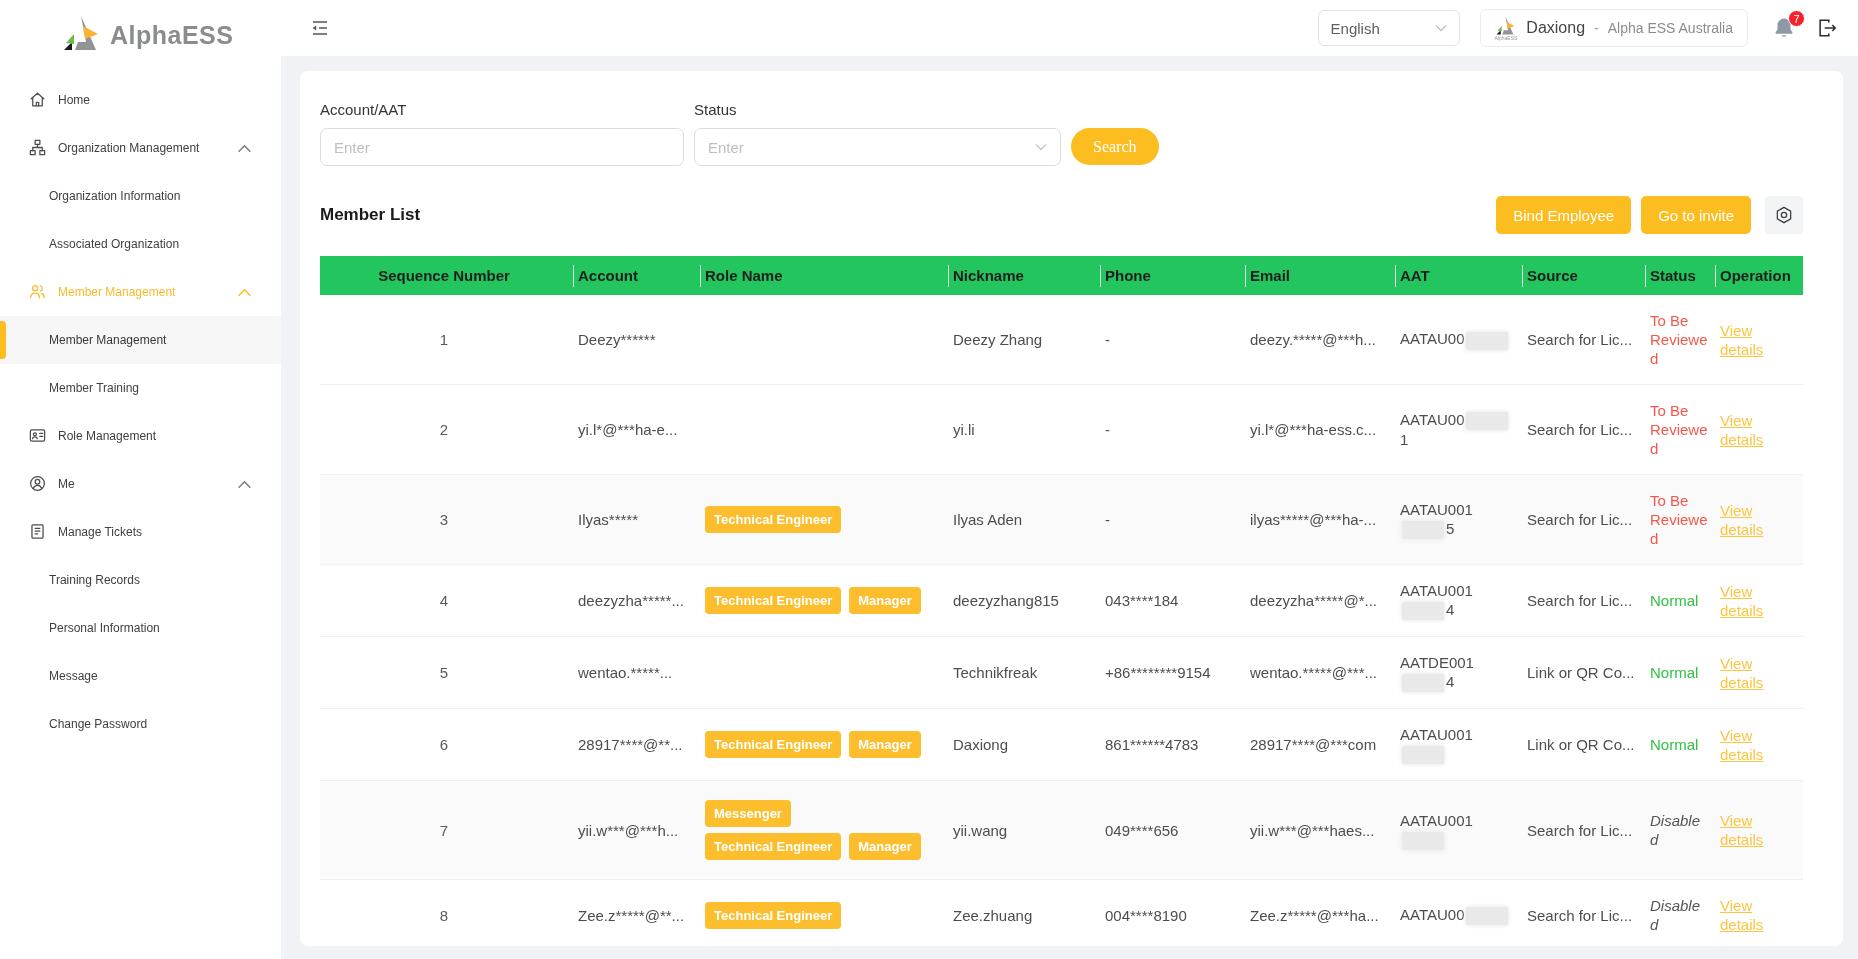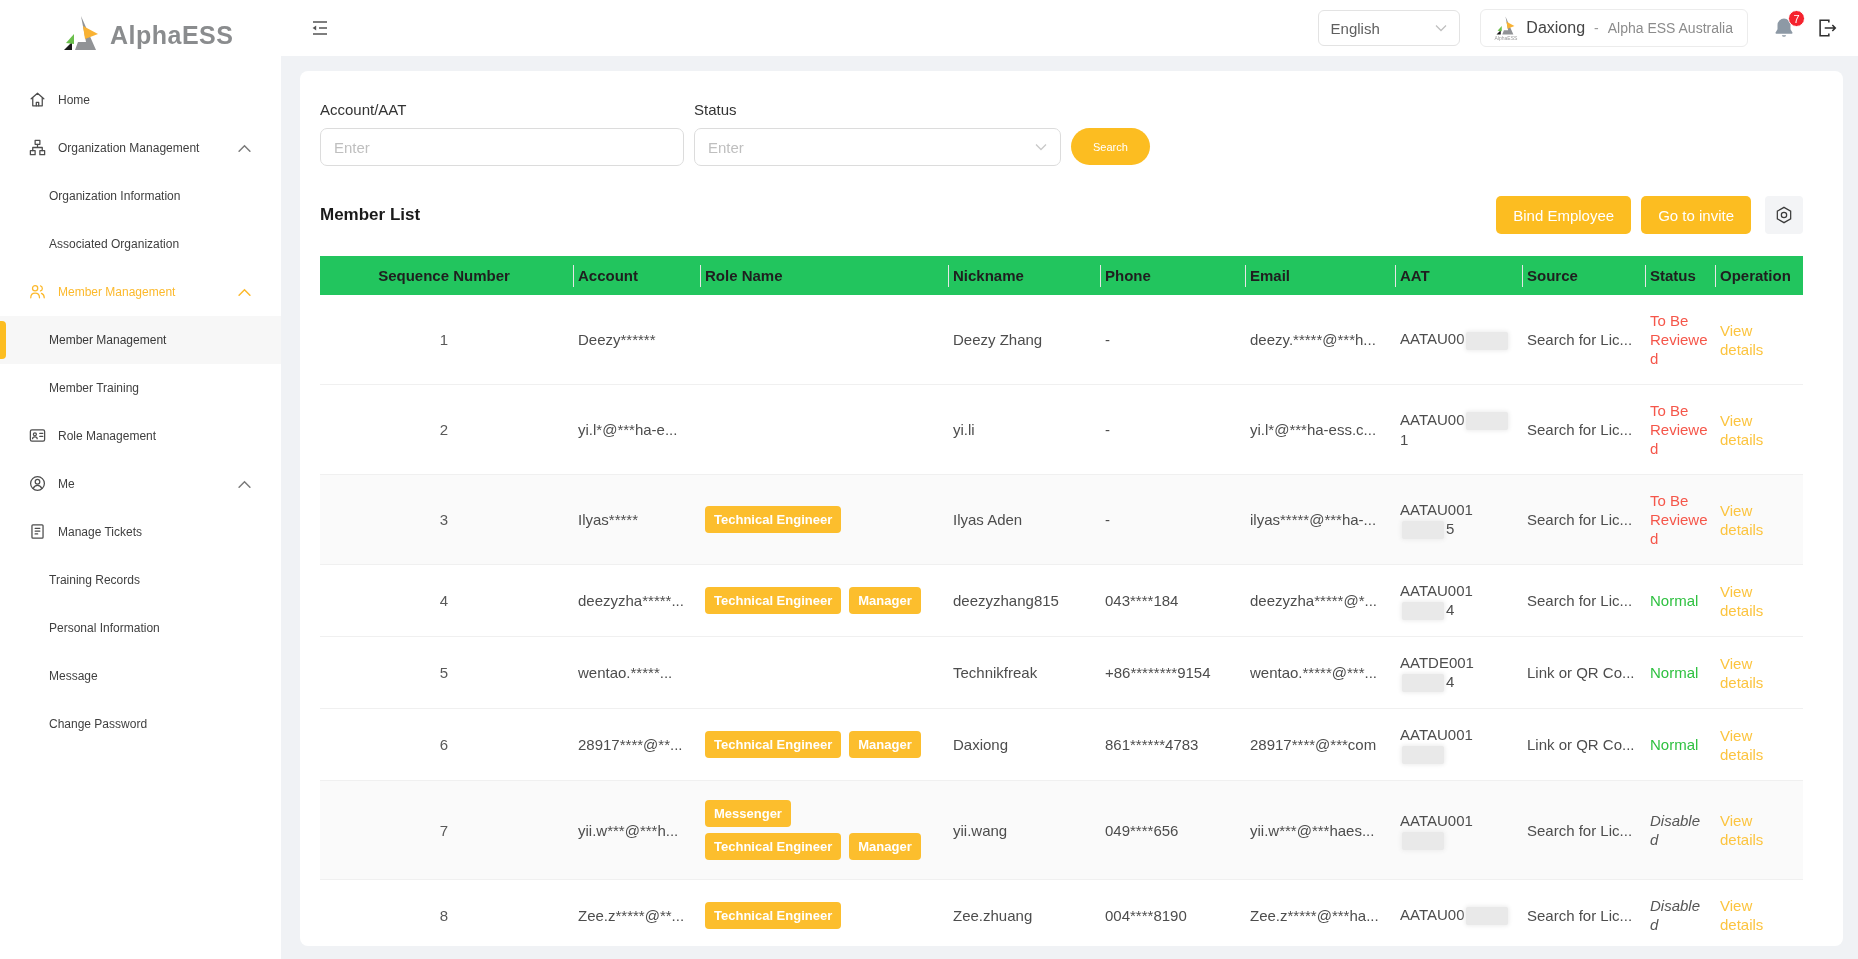--- a/index.html
+++ b/index.html
@@ -52,21 +52,21 @@
   .filters { display:flex; align-items:flex-end; gap:10px; }
   .field { display:flex; flex-direction:column; gap:10px; }
   .field label { font-size:15px; color:#333; }
   .field input { width:364px; height:38px; border:1px solid #dcdcdc; border-radius:7px; padding:0 13px;
                  font-size:15px; color:#333; outline:none; font-family:inherit; }
   .field input::placeholder { color:#bfbfbf; }
   .select { width:367px; height:38px; border:1px solid #dcdcdc; border-radius:7px; display:flex; align-items:center;
             padding:0 13px; color:#bfbfbf; font-size:15px; cursor:pointer; background:#fff; }
   .select .sel-chev { margin-left:auto; color:#c9c9c9; display:inline-flex; }
   .btn-search { height:37px; padding:0 22px; border:none; border-radius:19px; background:#fcbd21; color:#fff;
-                font-size:11px; cursor:pointer; font-family:Liberation Sans, sans-serif; margin-bottom:1px; }
+                font-size:16px; cursor:pointer; font-family:Liberation Serif, serif; margin-bottom:1px; }
 
   
   .list-head { display:flex; align-items:center; margin-top:30px; }
   .list-head h3 { font-size:17px; font-weight:bold; color:#1a1a1a; }
   .list-actions { margin-left:auto; display:flex; align-items:center; gap:10px; }
   .btn-yellow { height:38px; padding:0 17px; border:none; border-radius:5px; background:#fcbd21; color:#fff;
                 font-size:15px; cursor:pointer; font-family:inherit; }
   .gear-btn { width:38px; height:38px; background:#f3f4f6; border-radius:4px; display:inline-flex;
               align-items:center; justify-content:center; color:#3c3c3c; cursor:pointer; margin-left:4px; }
 
@@ -82,21 +82,21 @@
   tbody tr.shaded td { background:#fafafa; }
   td.center { text-align:center; color:#595959; }
   .role-badge { display:inline-block; background:#fcbe2d; color:#fff; font-size:13px; font-weight:bold;
                 border-radius:4px; padding:4px 9px; margin:3px 8px 3px 0; white-space:nowrap; }
   .redact { display:inline-block; width:42px; height:18px; background:#e9e9e9; border-radius:2px;
             vertical-align:middle; margin:0 2px; box-shadow:0 0 4px 1px #ececec; }
   .status { display:inline-block; max-width:58px; overflow-wrap:anywhere; }
   .st-pending { color:#f5564a; }
   .st-normal { color:#2fc141; }
   .st-disabled { color:#555;font-style:italic; }
-  .view-link { color:#fcc43f; cursor:pointer; }
+  .view-link { color:#fcc43f; cursor:pointer;text-decoration:underline; }
   .corner-bar { position:fixed; left:0; bottom:0; width:7px; height:24px; background:#141414;
                 border-radius:0 4px 4px 0; }
 </style>
 </head>
 <body>
 
 <div class="app">
 
   <aside class="sidebar">
     <div class="logo">

